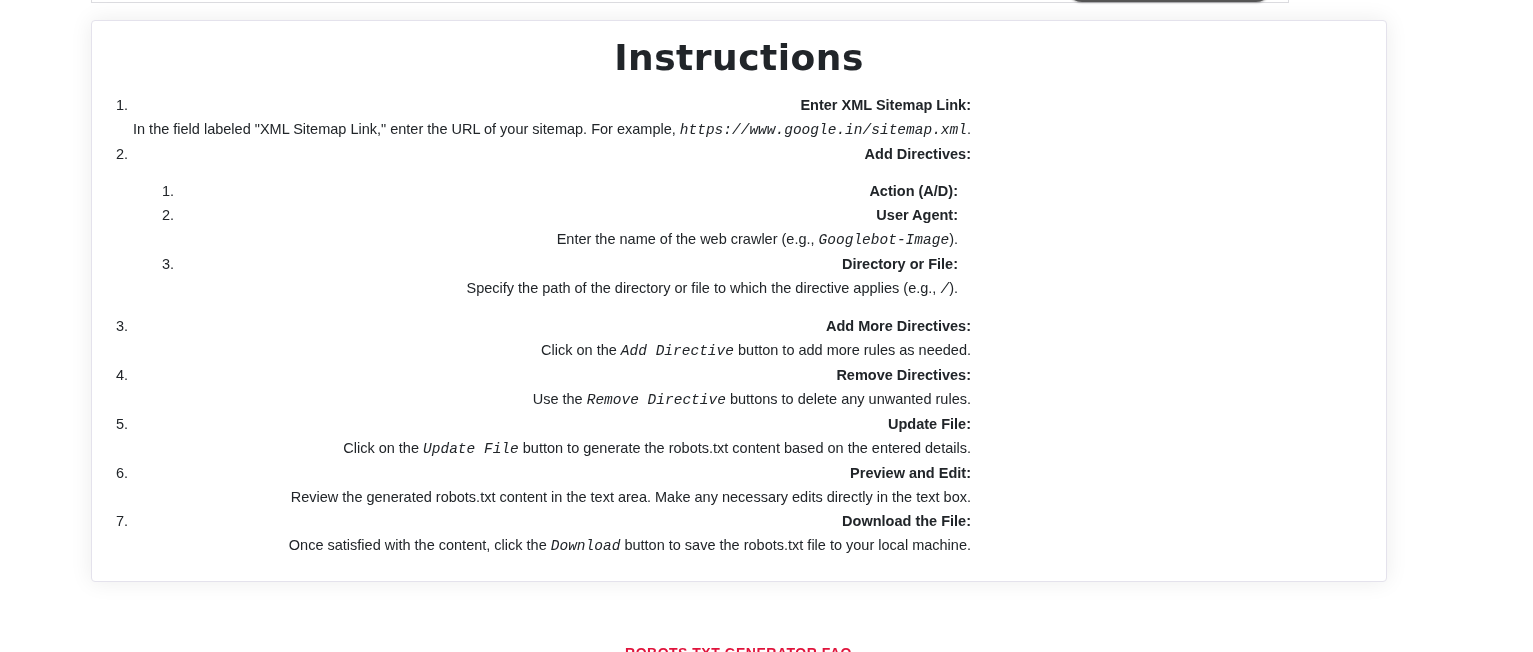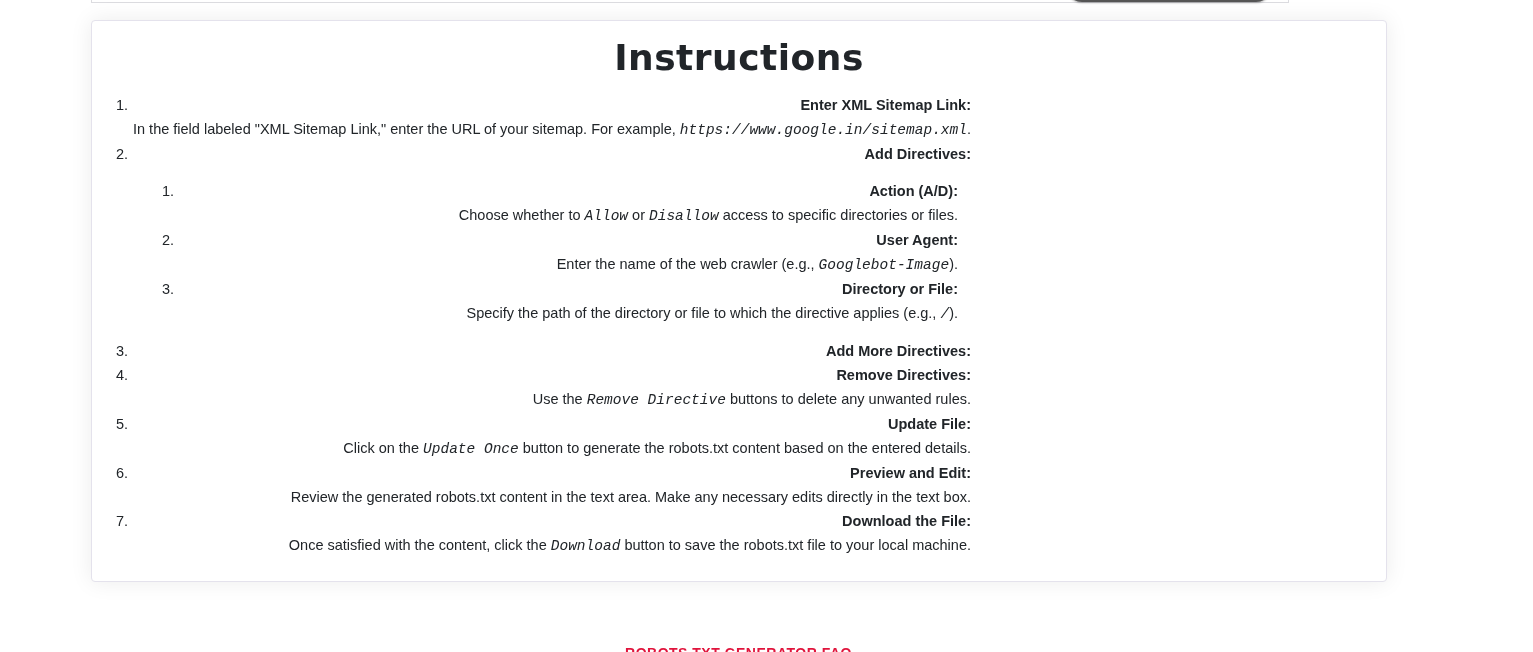--- a/index.html
+++ b/index.html
@@ -118,42 +118,42 @@
     <ol class="steps">
       <li>
         <b>Enter XML Sitemap Link:</b>
         <span class="step-desc"><span>In the field labeled "XML Sitemap Link," enter the URL of your sitemap. For example, </span><em>https://www.google.in/sitemap.xml</em><span>.</span></span>
       </li>
       <li>
         <b>Add Directives:</b>
         <ol class="substeps">
           <li>
             <b>Action (A/D):</b>
-            <span class="step-desc"><span>Choose whether to </span><em>Allow</em><span> or </span><em>Disallow</em><span> access to specific directories or files.</span></span>
           </li>
           <li>
             <b>User Agent:</b>
             <span class="step-desc"><span>Enter the name of the web crawler (e.g., </span><em>Googlebot-Image</em><span>).</span></span>
           </li>
           <li>
             <b>Directory or File:</b>
             <span class="step-desc"><span>Specify the path of the directory or file to which the directive applies (e.g., </span><em>/</em><span>).</span></span>
           </li>
         </ol>
       </li>
       <li>
         <b>Add More Directives:</b>
+        <span class="step-desc"><span>Click on the </span><em>Add Directive</em><span> button to add more rules as needed.</span></span>
       </li>
       <li>
         <b>Remove Directives:</b>
         <span class="step-desc"><span>Use the </span><em>Remove Directive</em><span> buttons to delete any unwanted rules.</span></span>
       </li>
       <li>
         <b>Update File:</b>
-        <span class="step-desc"><span>Click on the </span><em>Update Once</em><span> button to generate the robots.txt content based on the entered details.</span></span>
+        <span class="step-desc"><span>Click on the </span><em>Update File</em><span> button to generate the robots.txt content based on the entered details.</span></span>
       </li>
       <li>
         <b>Preview and Edit:</b>
         <span class="step-desc"><span>Review the generated robots.txt content in the text area. Make any necessary edits directly in the text box.</span></span>
       </li>
       <li>
         <b>Download the File:</b>
         <span class="step-desc"><span>Once satisfied with the content, click the </span><em>Download</em><span> button to save the robots.txt file to your local machine.</span></span>
       </li>
     </ol>

